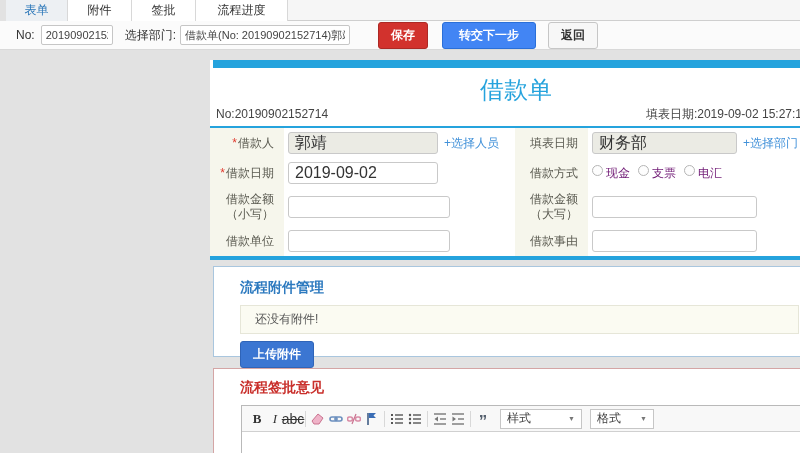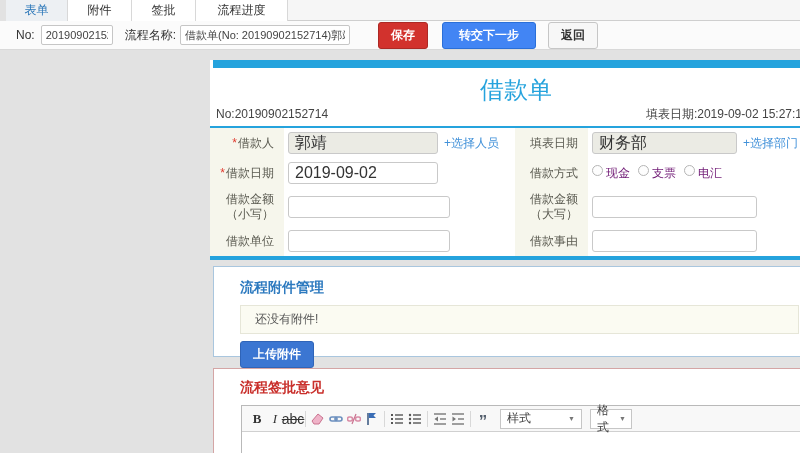--- a/index.html
+++ b/index.html
@@ -52,38 +52,38 @@
   .sec-head-red { margin:10px 0 0 26px; font-size:14px; font-weight:bold; color:#c9302c; }
   .editor { margin:8px 14px 0 27px; border:1px solid #b9b9b9; }
   .ed-toolbar { height:26px; background:#f8f8f8; border-bottom:1px solid #d0d0d0; display:flex; align-items:center; padding:0 6px; }
   .tbtn { width:18px; height:18px; display:flex; align-items:center; justify-content:center; cursor:pointer; color:#333; }
   .g-bold { font-family:"Liberation Serif", serif; font-weight:bold; font-size:13px; }
   .g-italic { font-family:"Liberation Serif", serif; font-style:italic; font-size:13px; }
   .g-strike { font-size:14px; text-decoration:line-through; letter-spacing:0; }
   .g-quote { font-size:17px; font-weight:bold; color:#55606e; line-height:10px; padding-top:7px; }
   .sep { width:1px; height:16px; background:#d8d8d8; margin:0 3px; }
   .ddl { height:20px; border:1px solid #c6c6c6; background:#fff; display:flex; align-items:center; justify-content:space-between; padding:0 6px; font-size:12px; color:#444; margin-left:8px; cursor:pointer; }
-  .ddl-style { width:82px; } .ddl-format { width:42px;gap:10px; }
+  .ddl-style { width:82px; } .ddl-format { width:64px;gap:10px; }
   .caret { font-size:7px; color:#777; }
   .ed-content { height:60px; background:#fff; }
 </style>
 </head>
 <body>
 
 <div class="tabbar">
   <div class="tab w1 active">表单</div>
   <div class="tab w2">附件</div>
   <div class="tab w3">签批</div>
   <div class="tab w4">流程进度</div>
 </div>
 
 <div class="toolbar">
   <span>No:</span>
   <input class="tb-input no-input" value="20190902152714" style="">
-  <span class="flow-label">流程名称:</span>
+  <span class="flow-label">选择部门:</span>
   <input class="tb-input flow-input" value="借款单(No: 20190902152714)郭靖" style="">
   <button class="btn btn-save">保存</button>
   <button class="btn btn-next">转交下一步</button>
   <button class="btn btn-back">返回</button>
 </div>
 
 <div class="panel-form">
   <div class="blue-bar"></div>
   <h1 class="form-title">借款单</h1>
   <div class="meta">

